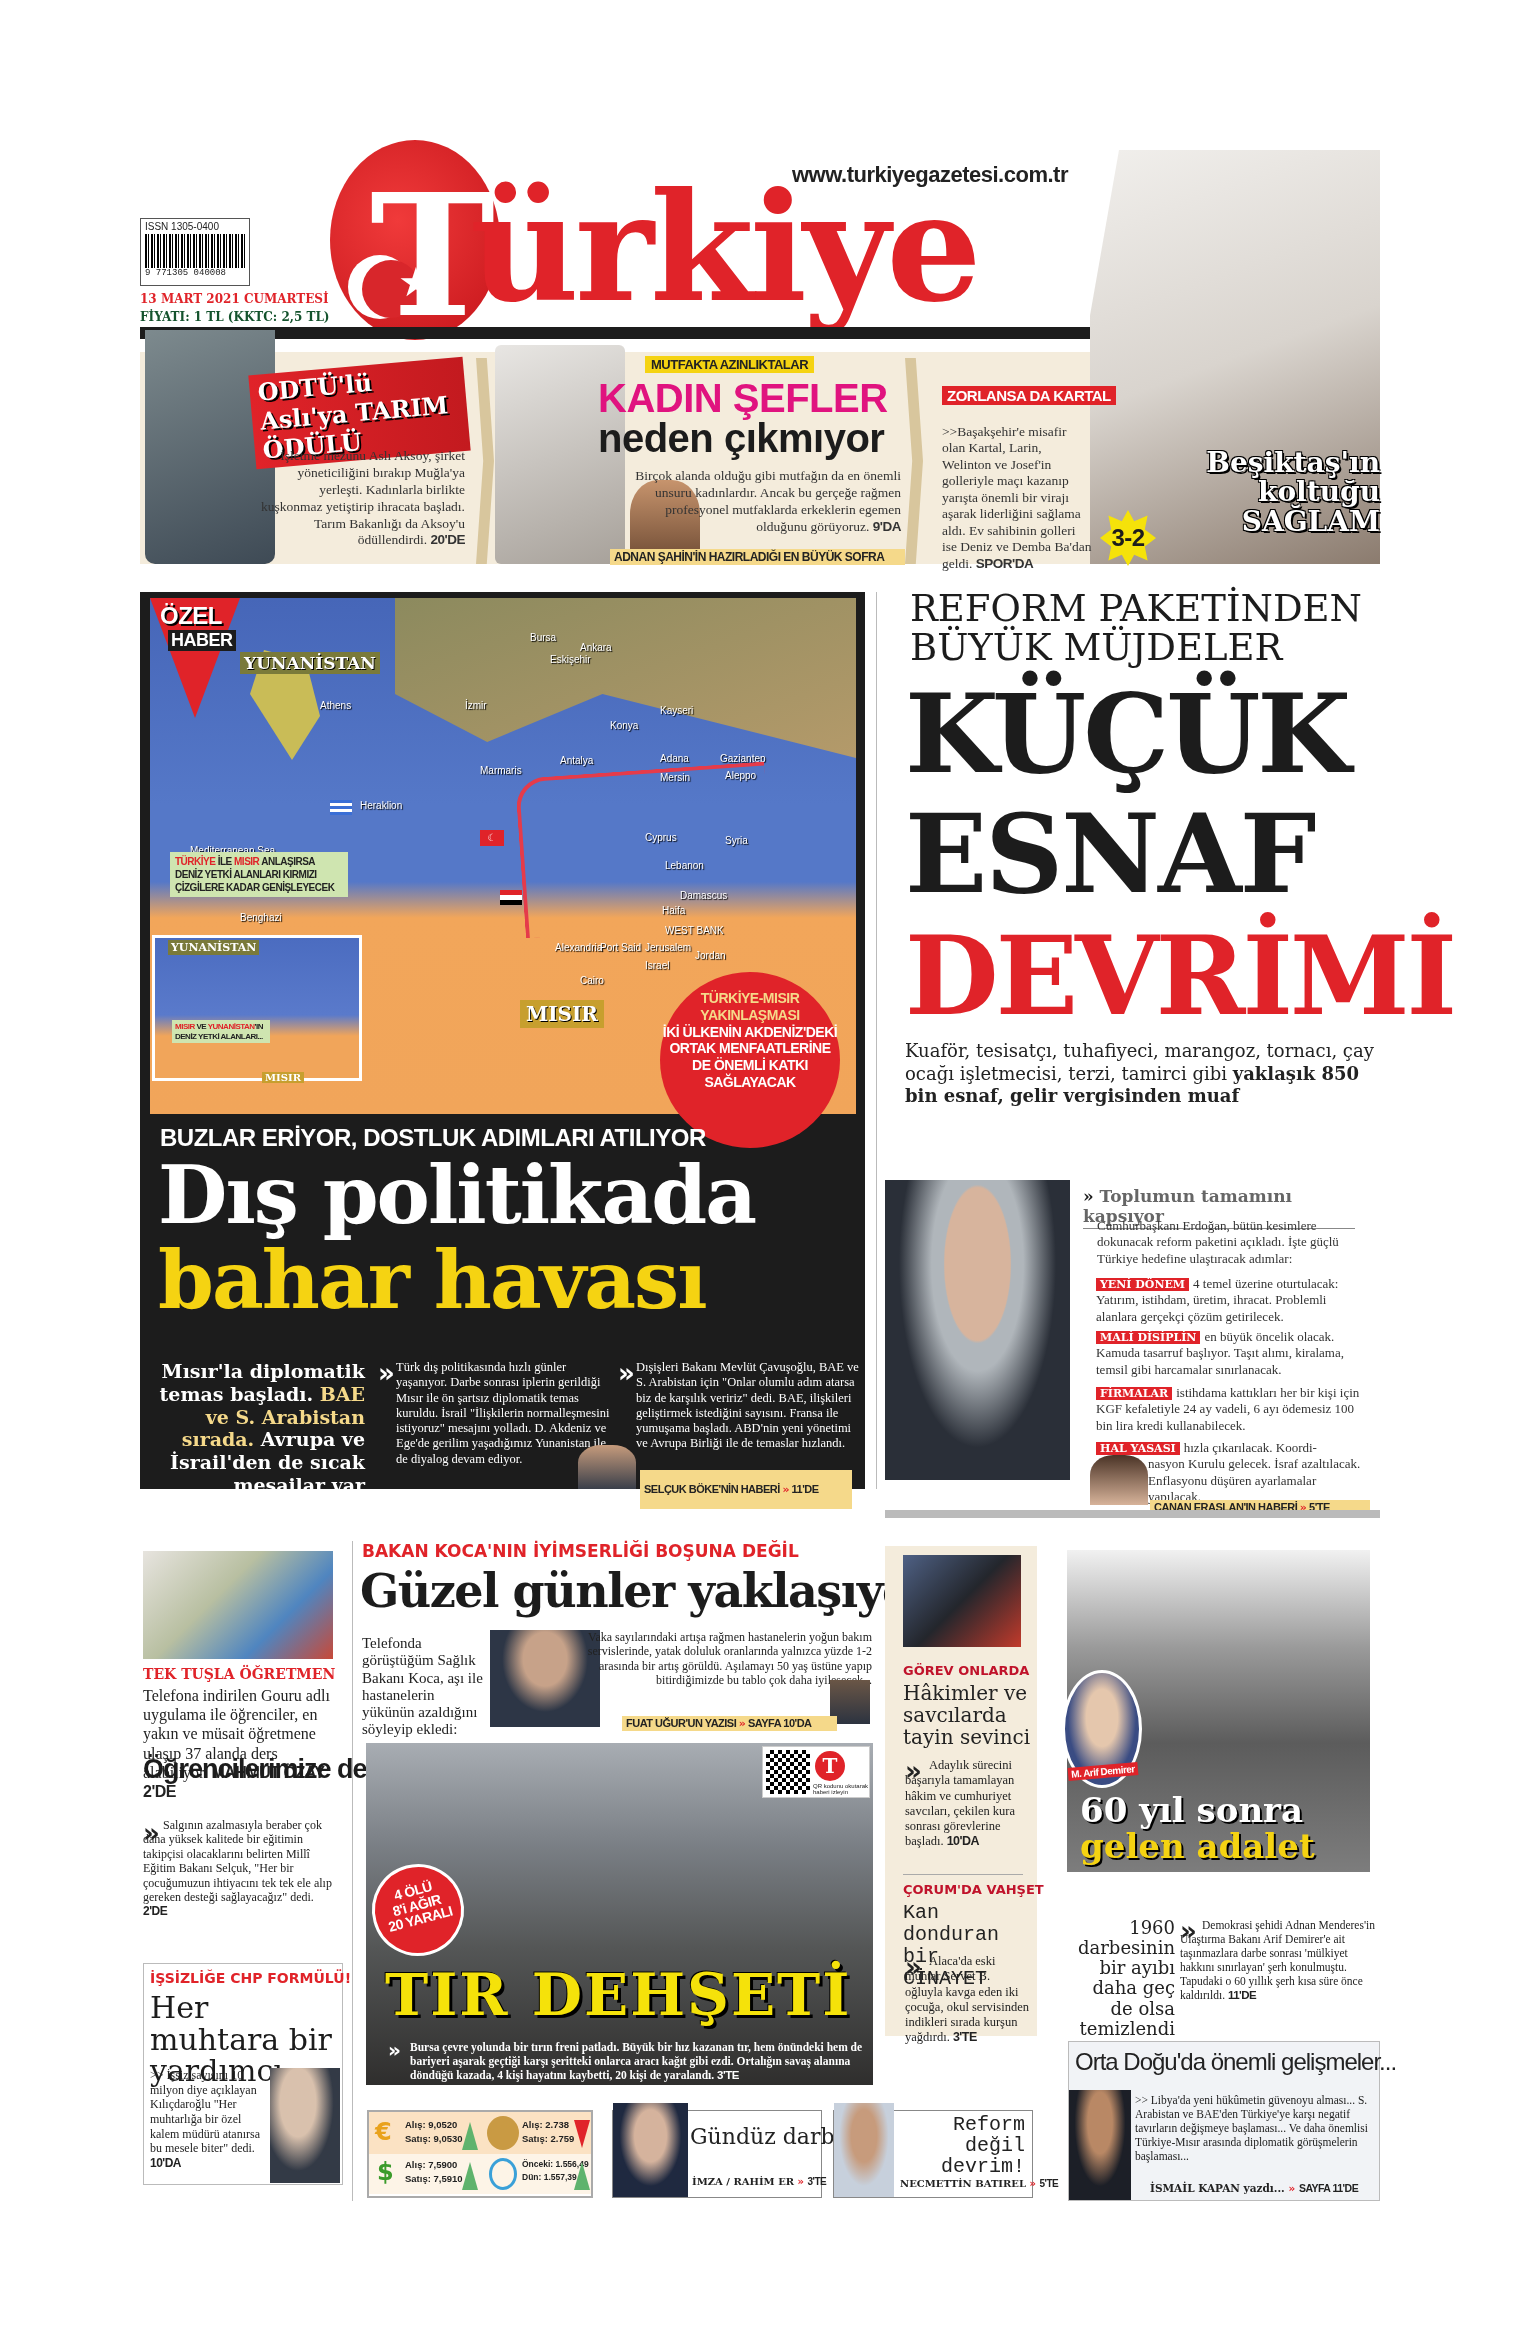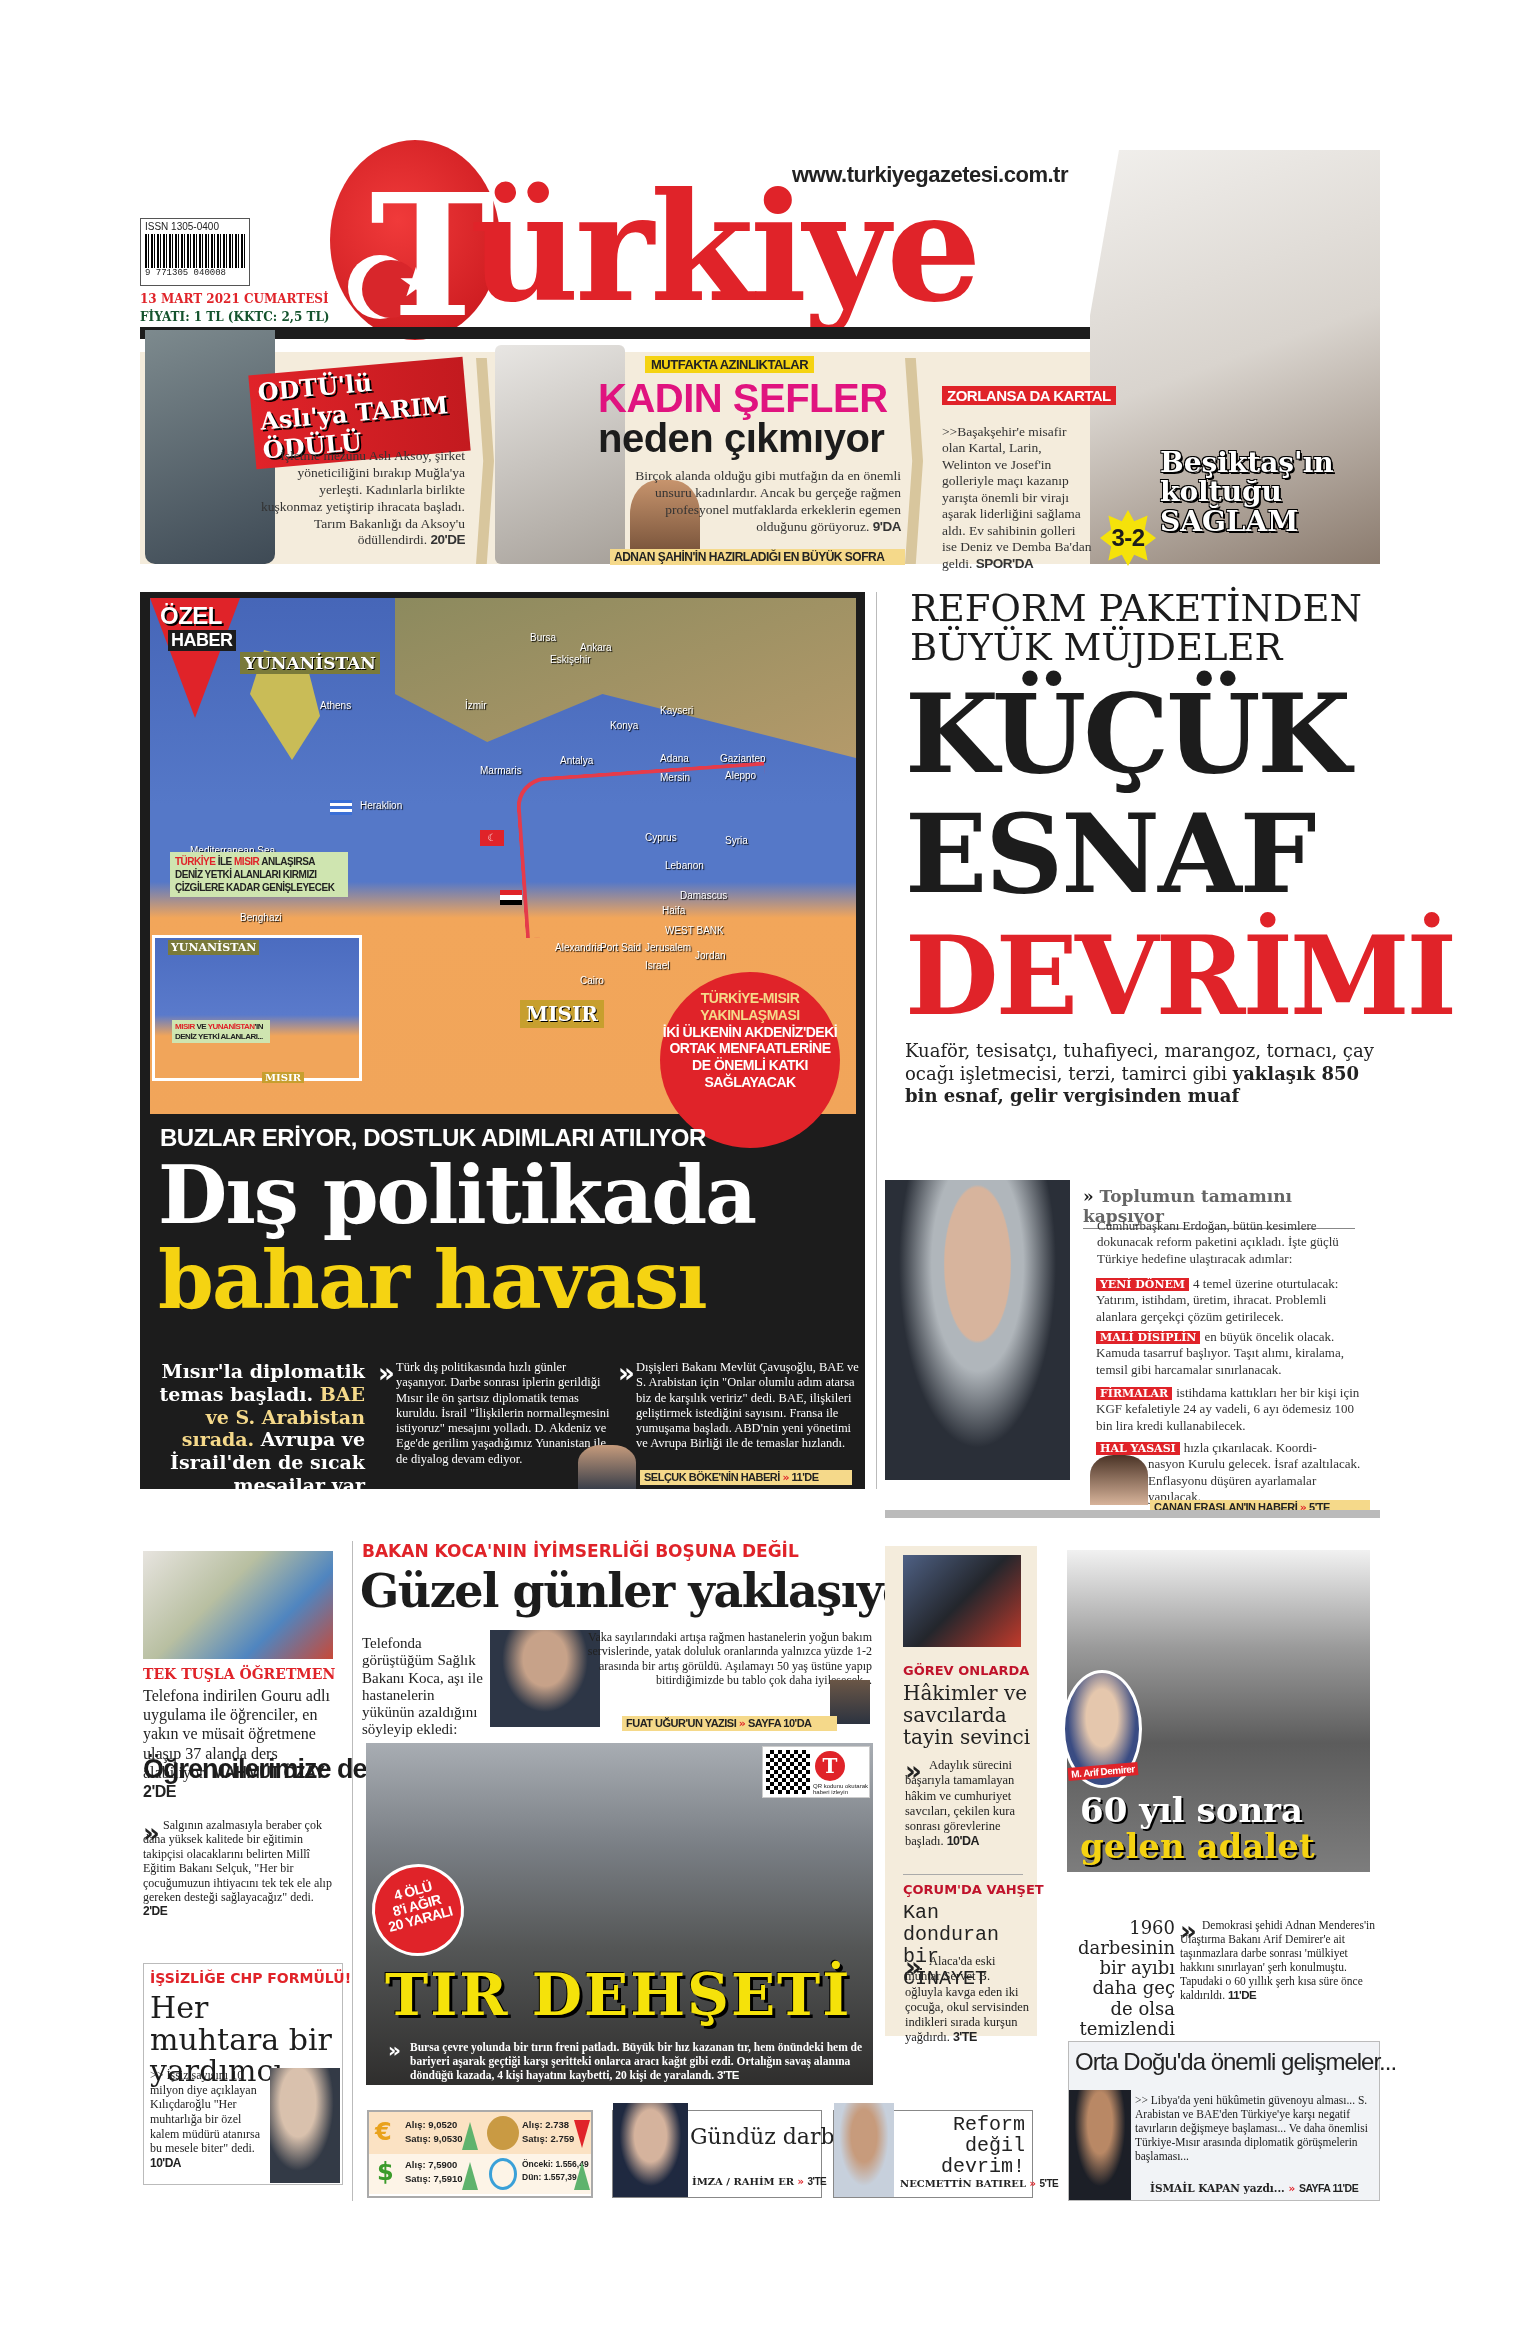--- a/index.html
+++ b/index.html
@@ -36,21 +36,21 @@
 #t2-head1{left:598px;top:378px;font-size:40px;color:#e0137f;line-height:1}
 #t2-head2{left:598px;top:418px;font-size:40px;color:#1c1c1c;line-height:1}
 #t2-body{left:615px;top:468px;width:286px;font-family:"Liberation Serif",serif;font-size:13.5px;line-height:1.25;text-align:right;color:#333}
 #t2-foot{left:610px;top:549px;width:295px;background:#f5d98a;font-size:12px;padding:1px 4px;color:#222}
 
 #t3-arrow{left:905px;top:358px;width:18px;height:206px;background:#d8c69d;clip-path:polygon(0 0,60% 0,100% 50%,60% 100%,0 100%,40% 50%)}
 #t3-kicker{left:942px;top:386px;background:#e02329;color:#fff;font-size:15px;padding:1px 5px}
 #t3-body{left:942px;top:424px;width:150px;font-family:"Liberation Serif",serif;font-size:13.5px;line-height:1.22;color:#333}
 #t3-photo{left:1090px;top:150px;width:290px;height:414px;background:linear-gradient(160deg,#f1efec 0%,#d9d4ce 50%,#8b7b6e 100%);clip-path:polygon(10% 0,100% 0,100% 100%,0 100%,0 40%)}
 #t3-score{left:1100px;top:510px;width:56px;height:56px;background:#f5e20a;clip-path:polygon(50% 0,61% 20%,85% 10%,80% 35%,100% 50%,80% 65%,85% 90%,61% 80%,50% 100%,39% 80%,15% 90%,20% 65%,0 50%,20% 35%,15% 10%,39% 20%);font-size:24px;color:#1c1c1c;display:flex;align-items:center;justify-content:center}
-#t3-head{left:1160px;top:448px;width:220px;text-align:left;color:#fff;font-size:28px;line-height:1.05;text-shadow:2px 2px 0 #000,-1px -1px 0 #000,1px -1px 0 #000,-1px 1px 0 #000}
+#t3-head{left:1160px;top:448px;width:220px;text-align:right;color:#fff;font-size:28px;line-height:1.05;text-shadow:2px 2px 0 #000,-1px -1px 0 #000,1px -1px 0 #000,-1px 1px 0 #000}
 
 #lead{left:140px;top:592px;width:725px;height:897px;background:#1c1c1c}
 #map{left:150px;top:598px;width:706px;height:516px;background:linear-gradient(180deg,#4666b8 0%,#5578c8 40%,#5578c8 55%,#f2a65a 62%,#f1a55a 100%)}
 #map-land{left:395px;top:598px;width:461px;height:160px;background:linear-gradient(160deg,#8c8a5e,#b49a6a);clip-path:polygon(0 0,100% 0,100% 100%,45% 60%,20% 90%,0 60%)}
 #map-greece{left:250px;top:650px;width:70px;height:110px;background:#c9bc57;clip-path:polygon(20% 0,80% 10%,100% 60%,60% 100%,30% 70%,0 40%)}
 #ozel{left:150px;top:598px;width:90px;height:120px;background:#e02329;clip-path:polygon(0 0,100% 0,50% 100%)}
 #ozel-t1{left:160px;top:602px;color:#fff;font-size:24px;text-shadow:2px 2px 0 #000}
 #ozel-t2{left:168px;top:630px;color:#fff;font-size:18px;background:#1c1c1c;padding:0 3px}
 #map-yun{left:240px;top:652px;background:#7a7a3a;color:#fff;font-size:17px;padding:1px 4px;text-shadow:1px 1px 0 #000}
 #map-note{left:170px;top:852px;width:178px;background:#cfe5b0;font-size:10px;padding:3px 5px;line-height:1.3}
@@ -72,21 +72,21 @@
 #lead-h1{left:158px;top:1155px;font-size:80px;color:#fff;line-height:1;letter-spacing:-2px}
 #lead-h2{left:158px;top:1240px;font-size:80px;color:#f5d312;line-height:1;letter-spacing:-2px}
 #lead-sub{left:155px;top:1360px;width:210px;font-size:19px;line-height:1.2;text-align:right;color:#fff}
 #lead-sub .y{color:#f5d98a}
 .raquo{font-family:"DejaVu Sans",sans-serif;font-weight:bold;font-size:26px;line-height:1}
 #lead-c1q{left:378px;top:1360px;color:#fff}
 #lead-c1{left:396px;top:1360px;width:215px;font-family:"Liberation Serif",serif;font-size:12.5px;line-height:1.22;color:#fff}
 #lead-c2q{left:618px;top:1360px;color:#fff}
 #lead-c2{left:636px;top:1360px;width:225px;font-family:"Liberation Serif",serif;font-size:12.5px;line-height:1.22;color:#fff}
 #lead-photo{left:578px;top:1445px;width:58px;height:44px;border-radius:40% 40% 0 0;background:linear-gradient(#c69b7c,#3a3f4a)}
-#lead-foot{left:640px;top:1470px;width:212px;background:#f5d98a;font-size:11px;padding:1px 4px;color:#222}
+#lead-foot{left:640px;top:1470px;width:212px;background:#f5d98a;font-size:11px;padding:13px 4px;color:#222}
 .rq{color:#e02329;font-family:"DejaVu Sans",sans-serif;font-weight:bold}
 
 #rb-line{left:876px;top:592px;width:1px;height:897px;background:#bbb}
 #rb-k1{left:910px;top:590px;font-family:"DejaVu Serif",serif;font-size:37px;color:#1c1c1c;letter-spacing:0;line-height:1.05}
 #rb-h1{left:905px;top:680px;font-size:108px;color:#1c1c1c;line-height:1;letter-spacing:-3px;font-family:"DejaVu Serif",serif;font-weight:bold}
 #rb-h2{left:905px;top:800px;font-size:108px;color:#1c1c1c;line-height:1;letter-spacing:-2px;font-family:"DejaVu Serif",serif;font-weight:bold}
 #rb-h3{left:905px;top:922px;font-size:108px;color:#e02329;line-height:1;letter-spacing:-3px;font-family:"DejaVu Serif",serif;font-weight:bold}
 #rb-dek{left:905px;top:1040px;width:478px;font-family:"DejaVu Serif",serif;font-size:18px;line-height:1.25;color:#222}
 #rb-photo{left:885px;top:1180px;width:185px;height:300px;background:radial-gradient(ellipse at 50% 28%,#d7b49d 0 25%,#b0b6bb 26% 35%,#2a2f38 60%);}
 #rb-sub{left:1083px;top:1186px;font-size:17px;color:#666;border-bottom:1px solid #888;width:272px;padding-bottom:2px}

